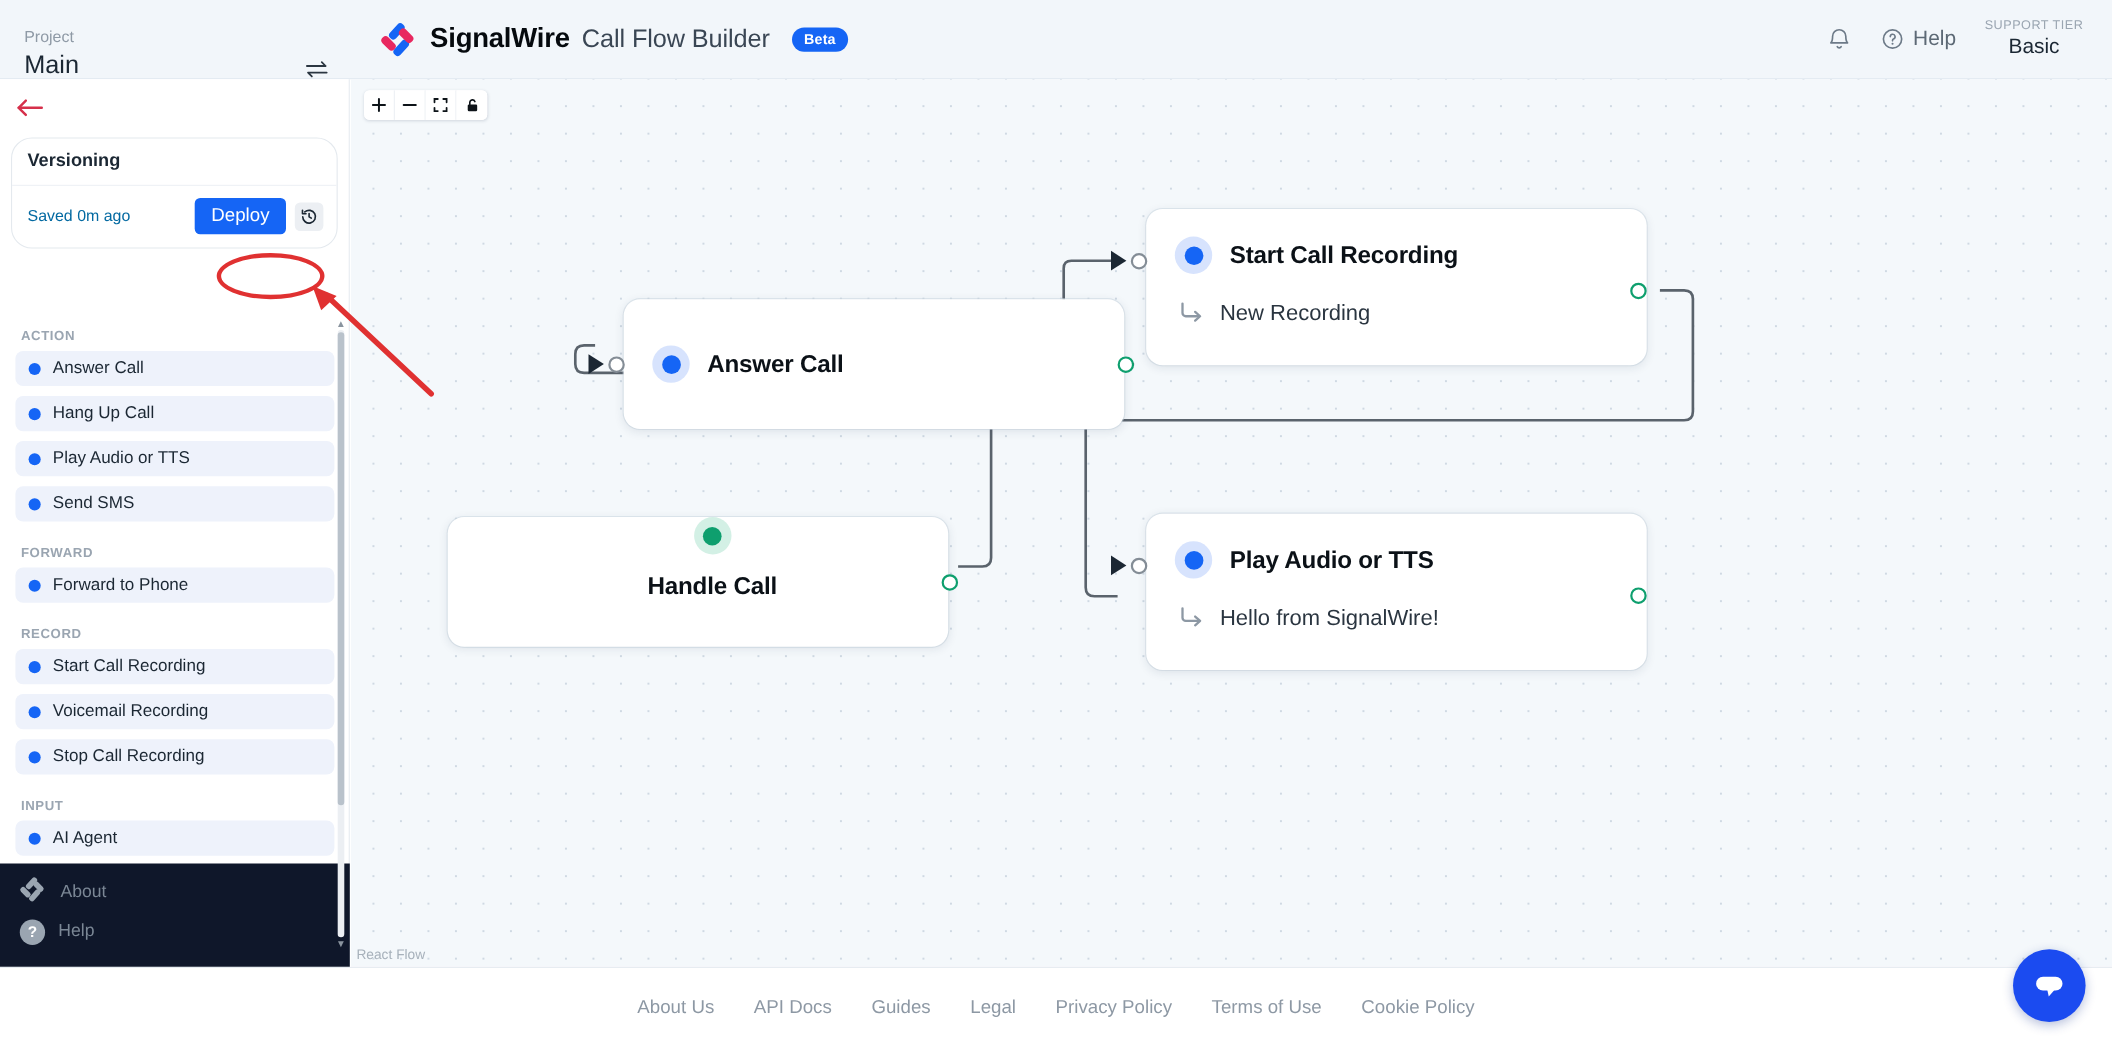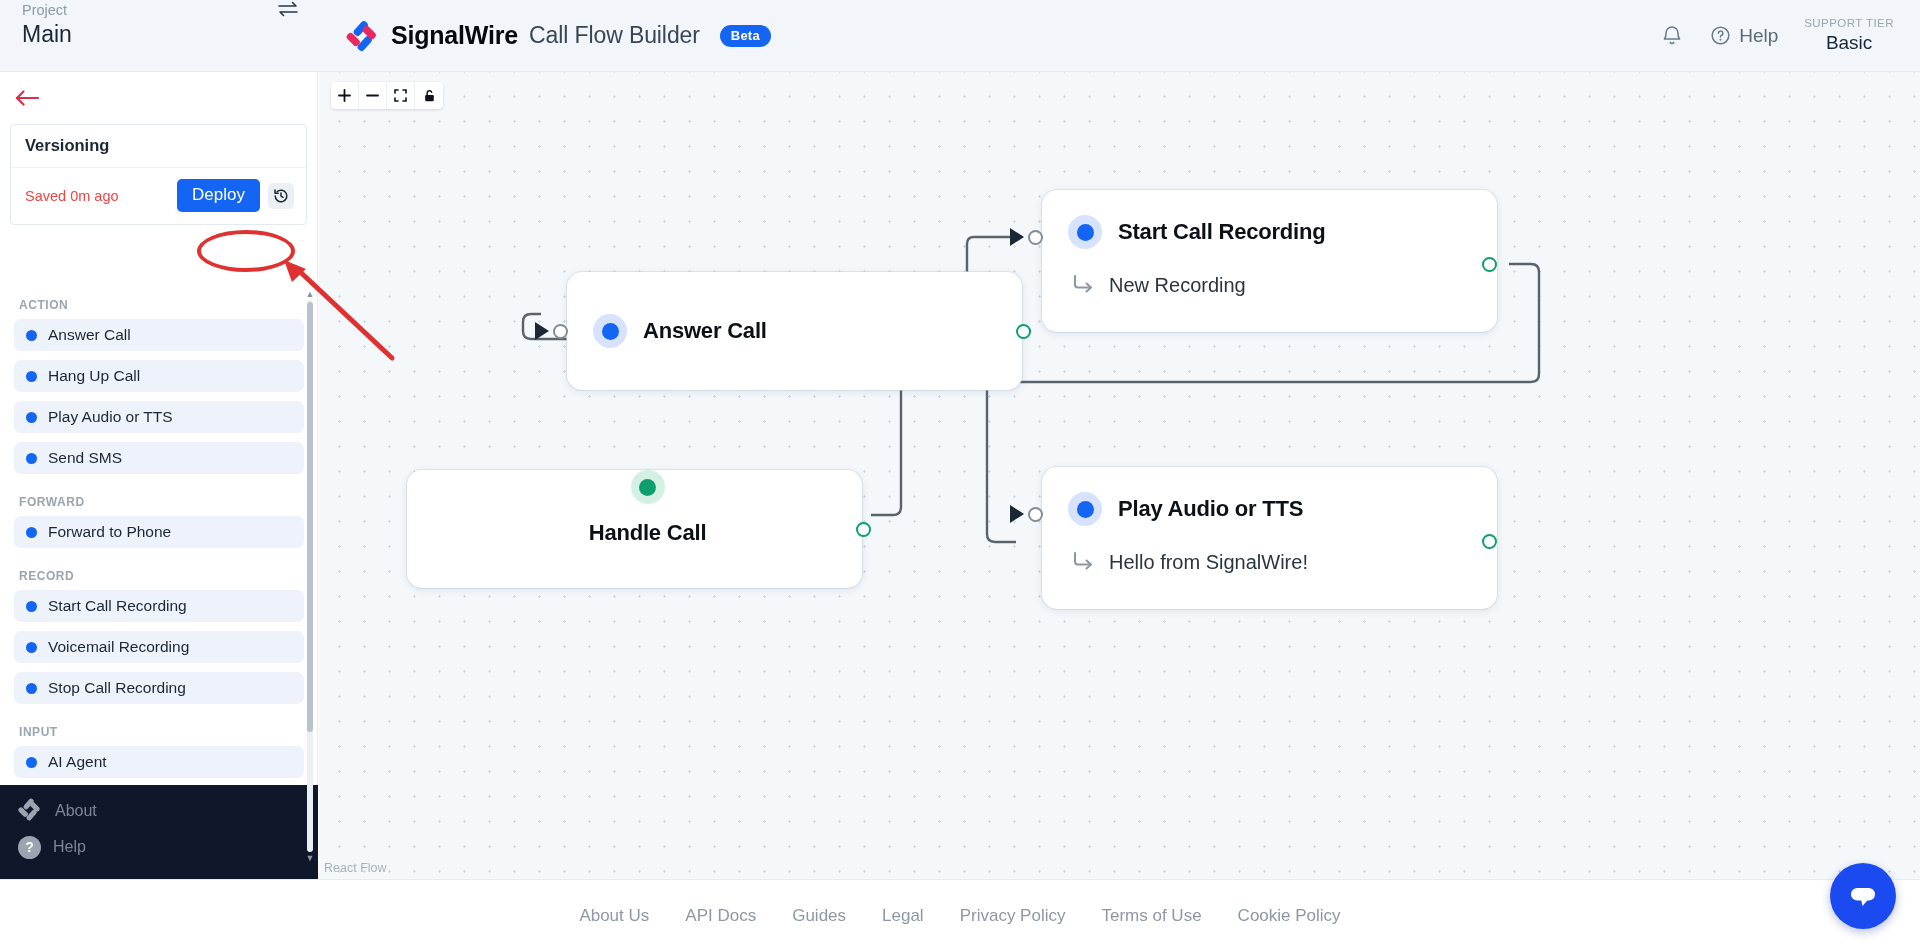--- a/index.html
+++ b/index.html
@@ -13,21 +13,21 @@
 
   
   .topbar {
     position: absolute; top: 0; left: 0; width: 1920px; height: 72px;
     background: #f2f6fa;
     display: flex; align-items: center;
     border-bottom: 1px solid #e3eaf1;
   }
   .project-block {
     width: 318px; height: 72px; padding-left: 22px;
-    display: flex; align-items: flex-start; justify-content: space-between;
+    display: flex; align-items: flex-end; justify-content: space-between;
     padding-right: 18px;
   }
   .project-text { display: flex; flex-direction: column; justify-content: center; }
   .project-label { font-size: 14.5px; color: #8f9aa6; line-height: 20px; }
   .project-name { font-size: 23px; color: #1b2733; line-height: 28px; font-weight: 400; }
   .swap-icon { color: #2b3641; display: flex; align-items: center; }
 
   .brand { display: flex; align-items: center; gap: 11px; margin-left: 28px; }
   .brand-logo { width: 34px; height: 34px; }
   .brand-name { font-size: 25px; font-weight: 700; color: #060a0e; letter-spacing: -0.2px; }
@@ -48,32 +48,32 @@
   .support-tier .st-value { font-size: 19px; color: #1b2733; }
 
   
   .leftpanel {
     position: absolute; top: 72px; left: 0; width: 318px; height: 807px;
     background: #ffffff; border-right: 1px solid #e7ecf1;
   }
   .back-arrow { padding: 16px 0 8px 14px; color: #d6304b; cursor: pointer; width: 48px; }
 
   .versioning-card {
-    margin: 4px 10px 0 10px; border: 1px solid #e4e9ee; border-radius: 4px;
+    margin: 4px 10px 0 10px; border: 1px solid #e4e9ee; border-radius: 19px;
     overflow: visible; background: #fff;
   }
   .versioning-title {
     padding: 11px 14px 12px; font-size: 16.5px; font-weight: 700; color: #1b2733;
     border-bottom: 1px solid #eef1f5;
   }
   .versioning-row {
     display: flex; align-items: center; justify-content: space-between;
     padding: 11px 12px 12px 14px; position: relative;
   }
-  .saved-text { font-size: 14.5px; color: #ef4444; text-align: right; }
+  .saved-text { font-size: 14.5px; color: #0369a1; text-align: right; }
   .version-actions { display: flex; align-items: center; gap: 8px; }
   .deploy-btn {
     background: #1565f5; color: #fff; font-size: 17px; font-weight: 400;
     border: none; border-radius: 5px; padding: 6px 15px 7px; cursor: pointer;
   }
   .history-btn {
     background: #eceff3; border: none; border-radius: 5px; width: 26px; height: 26px;
     display: flex; align-items: center; justify-content: center; cursor: pointer; color:#1b2733;
   }
 

